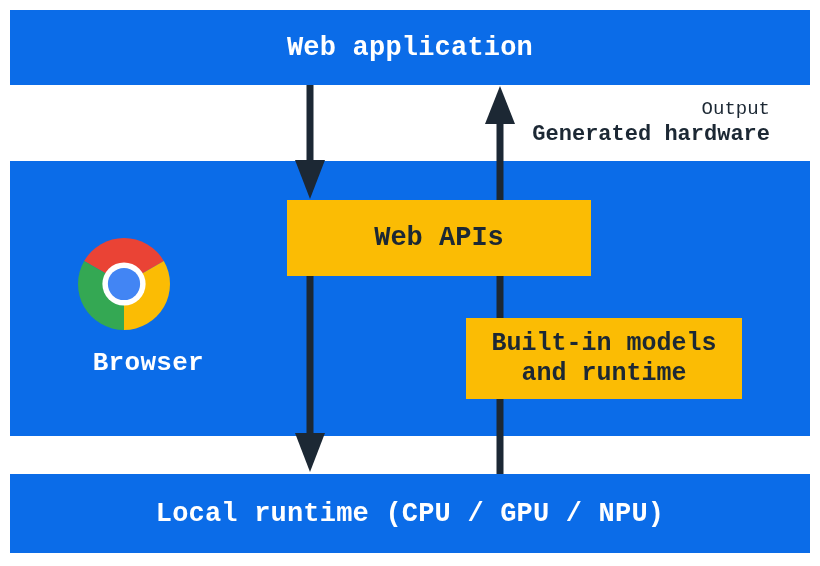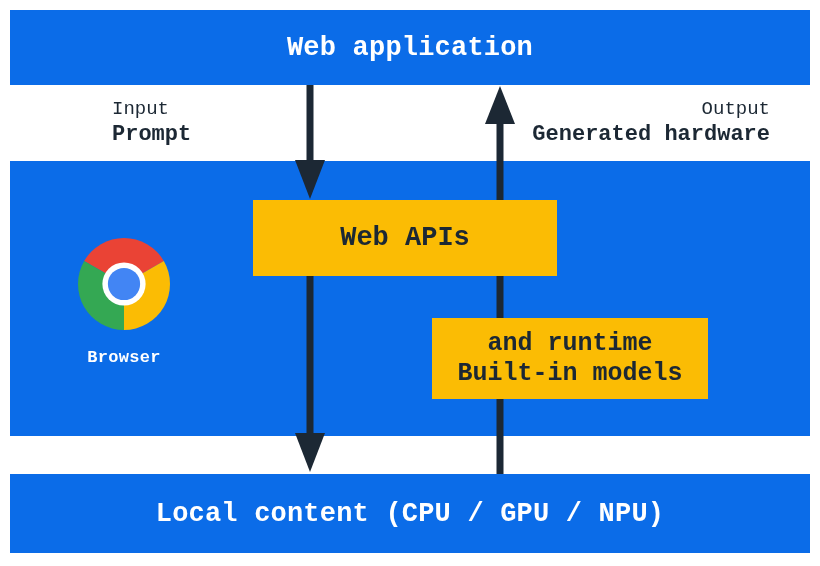--- a/index.html
+++ b/index.html
@@ -34,52 +34,48 @@
   .arrow-layer{
     position:absolute;left:0;top:0;width:820px;height:566px;
     z-index:2;pointer-events:none;
   }
   .arrow{fill:var(--arrow-dark,#1C2834);}
   .yellow-box{
     position:absolute;z-index:3;
     background:var(--box-yellow,#FBBC04);
     display:flex;flex-direction:column;align-items:center;justify-content:center;
     color:var(--text-dark,#1C2834);
-    font-weight:700;text-align:center;
+    font-weight:700;text-align:center;margin-left:34px;
   }
   .box-web-apis{left:253px;top:200px;width:304px;height:76px;font-size:27px;}
   .box-builtin{left:432px;top:318px;width:276px;height:81px;font-size:25px;line-height:30px;}
   .chrome-logo{
     position:absolute;left:78px;top:238px;width:92px;height:92px;z-index:3;
   }
   .browser-label{
     position:absolute;left:44px;top:348px;width:160px;z-index:3;
-    text-align:center;color:var(--text-light,#fff);
-    font-size:17px;font-weight:700;letter-spacing:.3px;
+    text-align:right;color:var(--text-light,#fff);
+    font-size:26px;font-weight:700;letter-spacing:.3px;
   }
 </style>
 </head>
 <body>
 
 <div class="canvas">
 
   <div class="band band-top">
     <span class="band-label">Web application</span>
   </div>
 
   <div class="band band-middle"></div>
 
   <div class="band band-bottom">
-    <span class="band-label">Local content (CPU / GPU / NPU)</span>
+    <span class="band-label">Local runtime (CPU / GPU / NPU)</span>
   </div>
 
-  <div class="io-block io-left">
-    <div class="io-title">Input</div>
-    <div class="io-sub">Prompt</div>
-  </div>
   <div class="io-block io-right">
     <div class="io-title">Output</div>
     <div class="io-sub">Generated hardware</div>
   </div>
 
   <svg class="arrow-layer" viewBox="0 0 820 566" aria-hidden="true">
 
     <rect class="arrow" x="306.5" y="85" width="7" height="78"></rect>
     <polygon class="arrow" points="295,160 325,160 310,199"></polygon>
 
@@ -96,17 +92,17 @@
     <path d="M50,50 L50,100 A50,50 0 0 1 6.7,25 Z" fill="var(--chrome-green,#34A853)"></path>
     <circle cx="50" cy="50" r="23.5" fill="var(--chrome-ring,#FFFFFF)"></circle>
     <circle cx="50" cy="50" r="17.5" fill="var(--chrome-blue,#4285F4)"></circle>
   </svg>
   <div class="browser-label">Browser</div>
 
   <div class="yellow-box box-web-apis">
     <span>Web APIs</span>
   </div>
   <div class="yellow-box box-builtin">
+    <span>Built-in models</span>
     <span>and runtime</span>
-    <span>Built-in models</span>
   </div>
 
 </div>
 
 </body></html>

